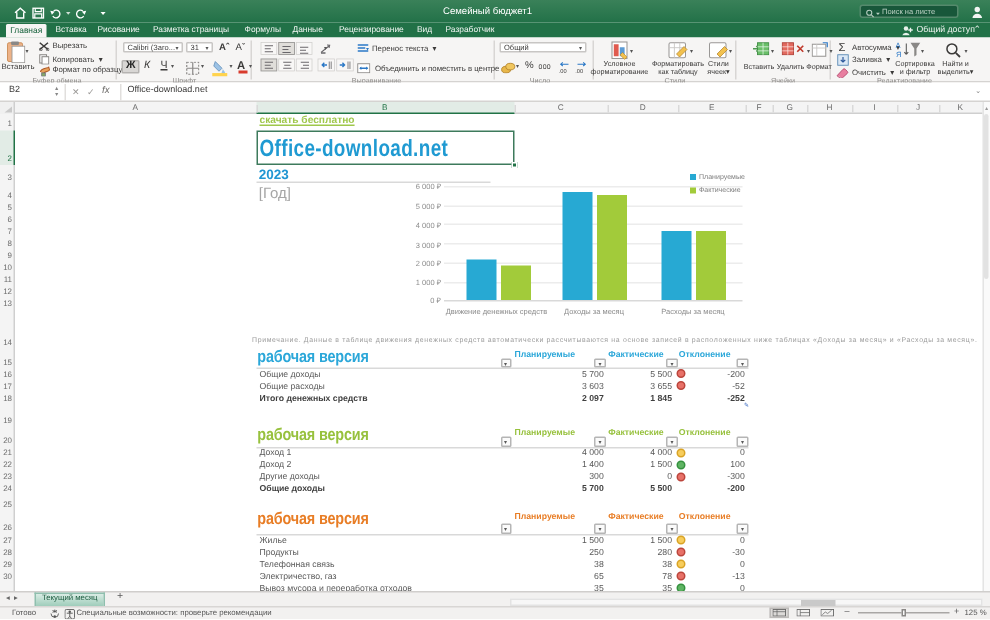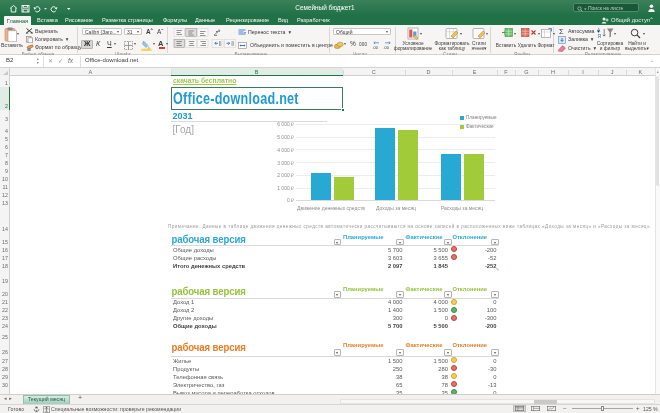--- a/index.html
+++ b/index.html
@@ -343,21 +343,21 @@
 <div class="rn" style="top:349.0px;color:#6b6b6b;">26</div>
 <div class="rn" style="top:357.5px;color:#6b6b6b;">27</div>
 <div class="rn" style="top:365.5px;color:#6b6b6b;">28</div>
 <div class="rn" style="top:373.5px;color:#6b6b6b;">29</div>
 <div class="rn" style="top:381.5px;color:#6b6b6b;">30</div>
 
 <div class="a" style="left:173px;top:77px;font-size:6.8px;font-weight:bold;color:#9fc74b;text-decoration:underline;">скачать бесплатно</div>
 <div class="a" style="left:170.5px;top:87px;width:172.5px;height:22.5px;border:1.3px solid #3d7a5c;background:#fff;"></div>
 <div class="a" style="left:341px;top:108px;width:3.5px;height:3.5px;background:#217346;border:1px solid #fff;"></div>
 <div class="a" style="left:173px;top:90px;font-size:12.6px;letter-spacing:0.25px;font-weight:bold;color:#1f9ad2;transform:scaleY(1.25);transform-origin:50% 0;">Office-download.net</div>
-<div class="a" style="left:172.5px;top:111px;font-size:9px;font-weight:bold;color:#2096d3;">2031</div>
+<div class="a" style="left:172.5px;top:111px;font-size:9px;font-weight:bold;color:#2096d3;">2023</div>
 <div class="a" style="left:171px;top:121.3px;width:156px;height:1px;background:#d9d9d9;"></div>
 <div class="a" style="left:172.5px;top:123.5px;font-size:10px;color:#a6a6a6;">[Год]</div>
 <div class="a" style="left:168px;top:223.5px;width:495px;font-size:4.6px;letter-spacing:0.45px;color:#9a9a9a;white-space:nowrap;">Примечание. Данные в таблице движения денежных средств автоматически рассчитываются на основе записей в расположенных ниже таблицах «Доходы за месяц» и «Расходы за месяц».</div>
 
 <div class="glx" style="top:124.0px;"></div>
 <div class="ylab" style="left:264px;top:121.4px;">6 000 ₽</div>
 <div class="glx" style="top:136.7px;"></div>
 <div class="ylab" style="left:264px;top:134.1px;">5 000 ₽</div>
 <div class="glx" style="top:149.4px;"></div>
 <div class="ylab" style="left:264px;top:146.8px;">4 000 ₽</div>

